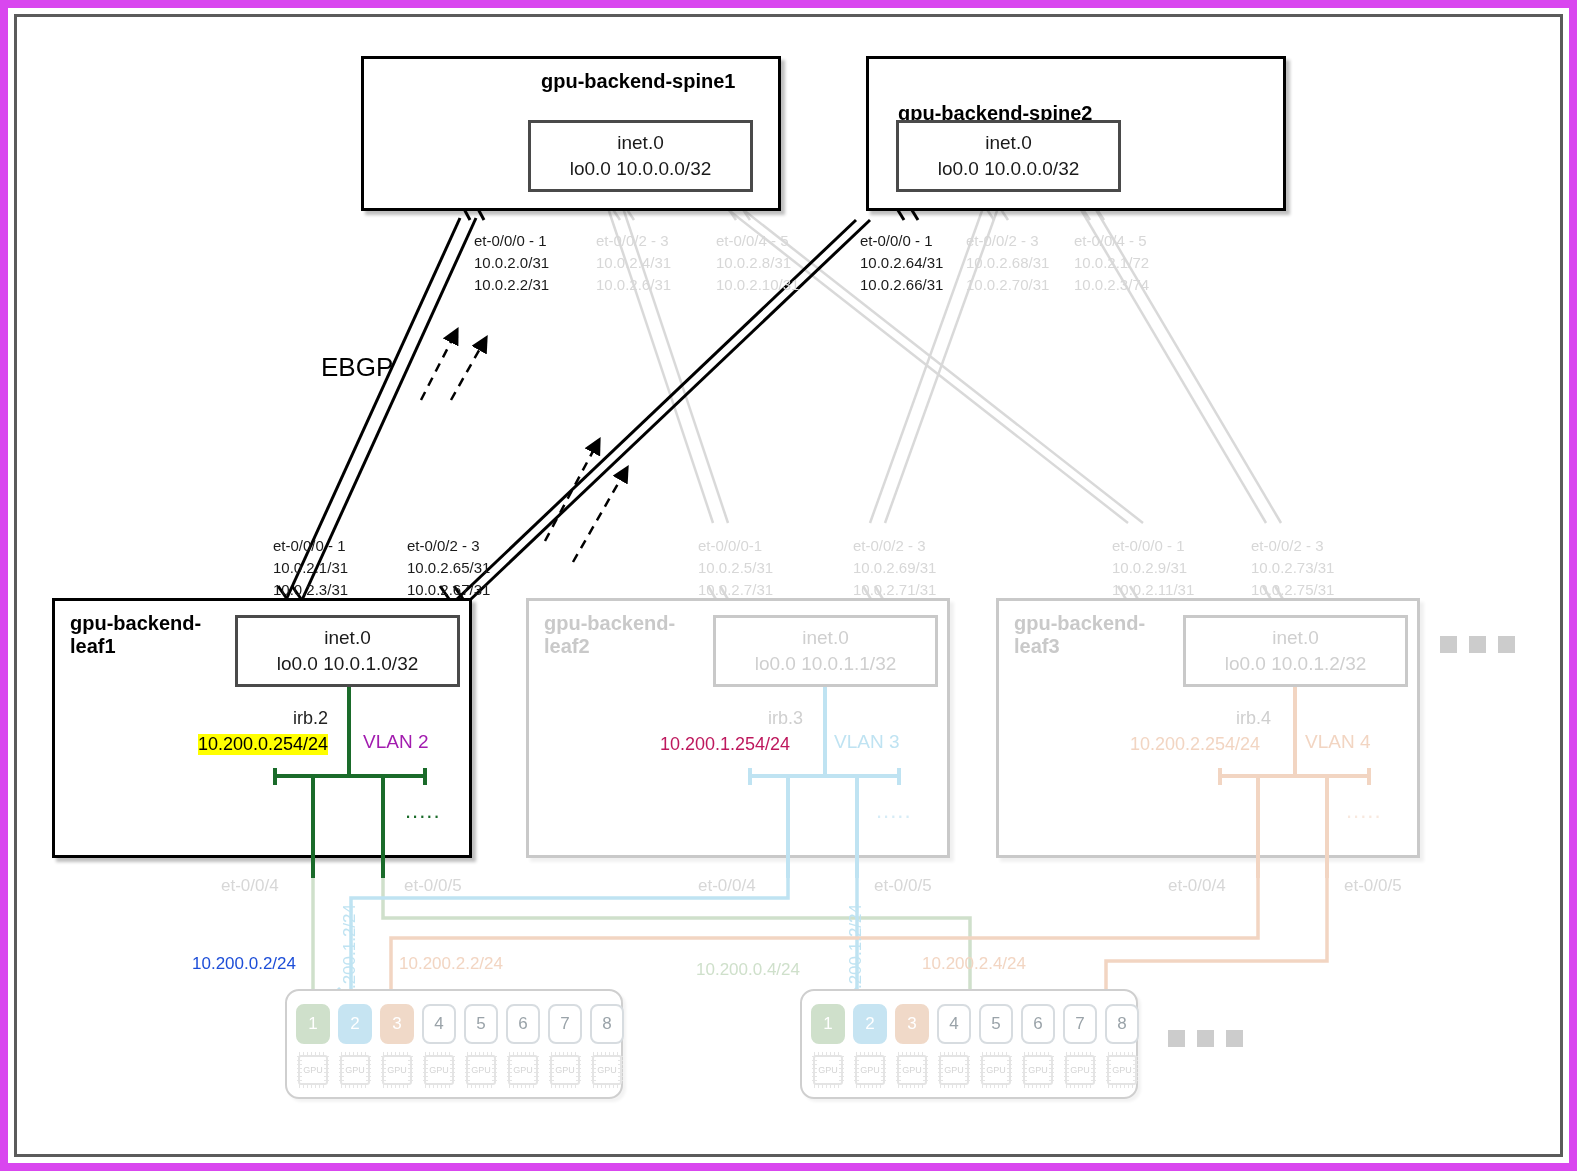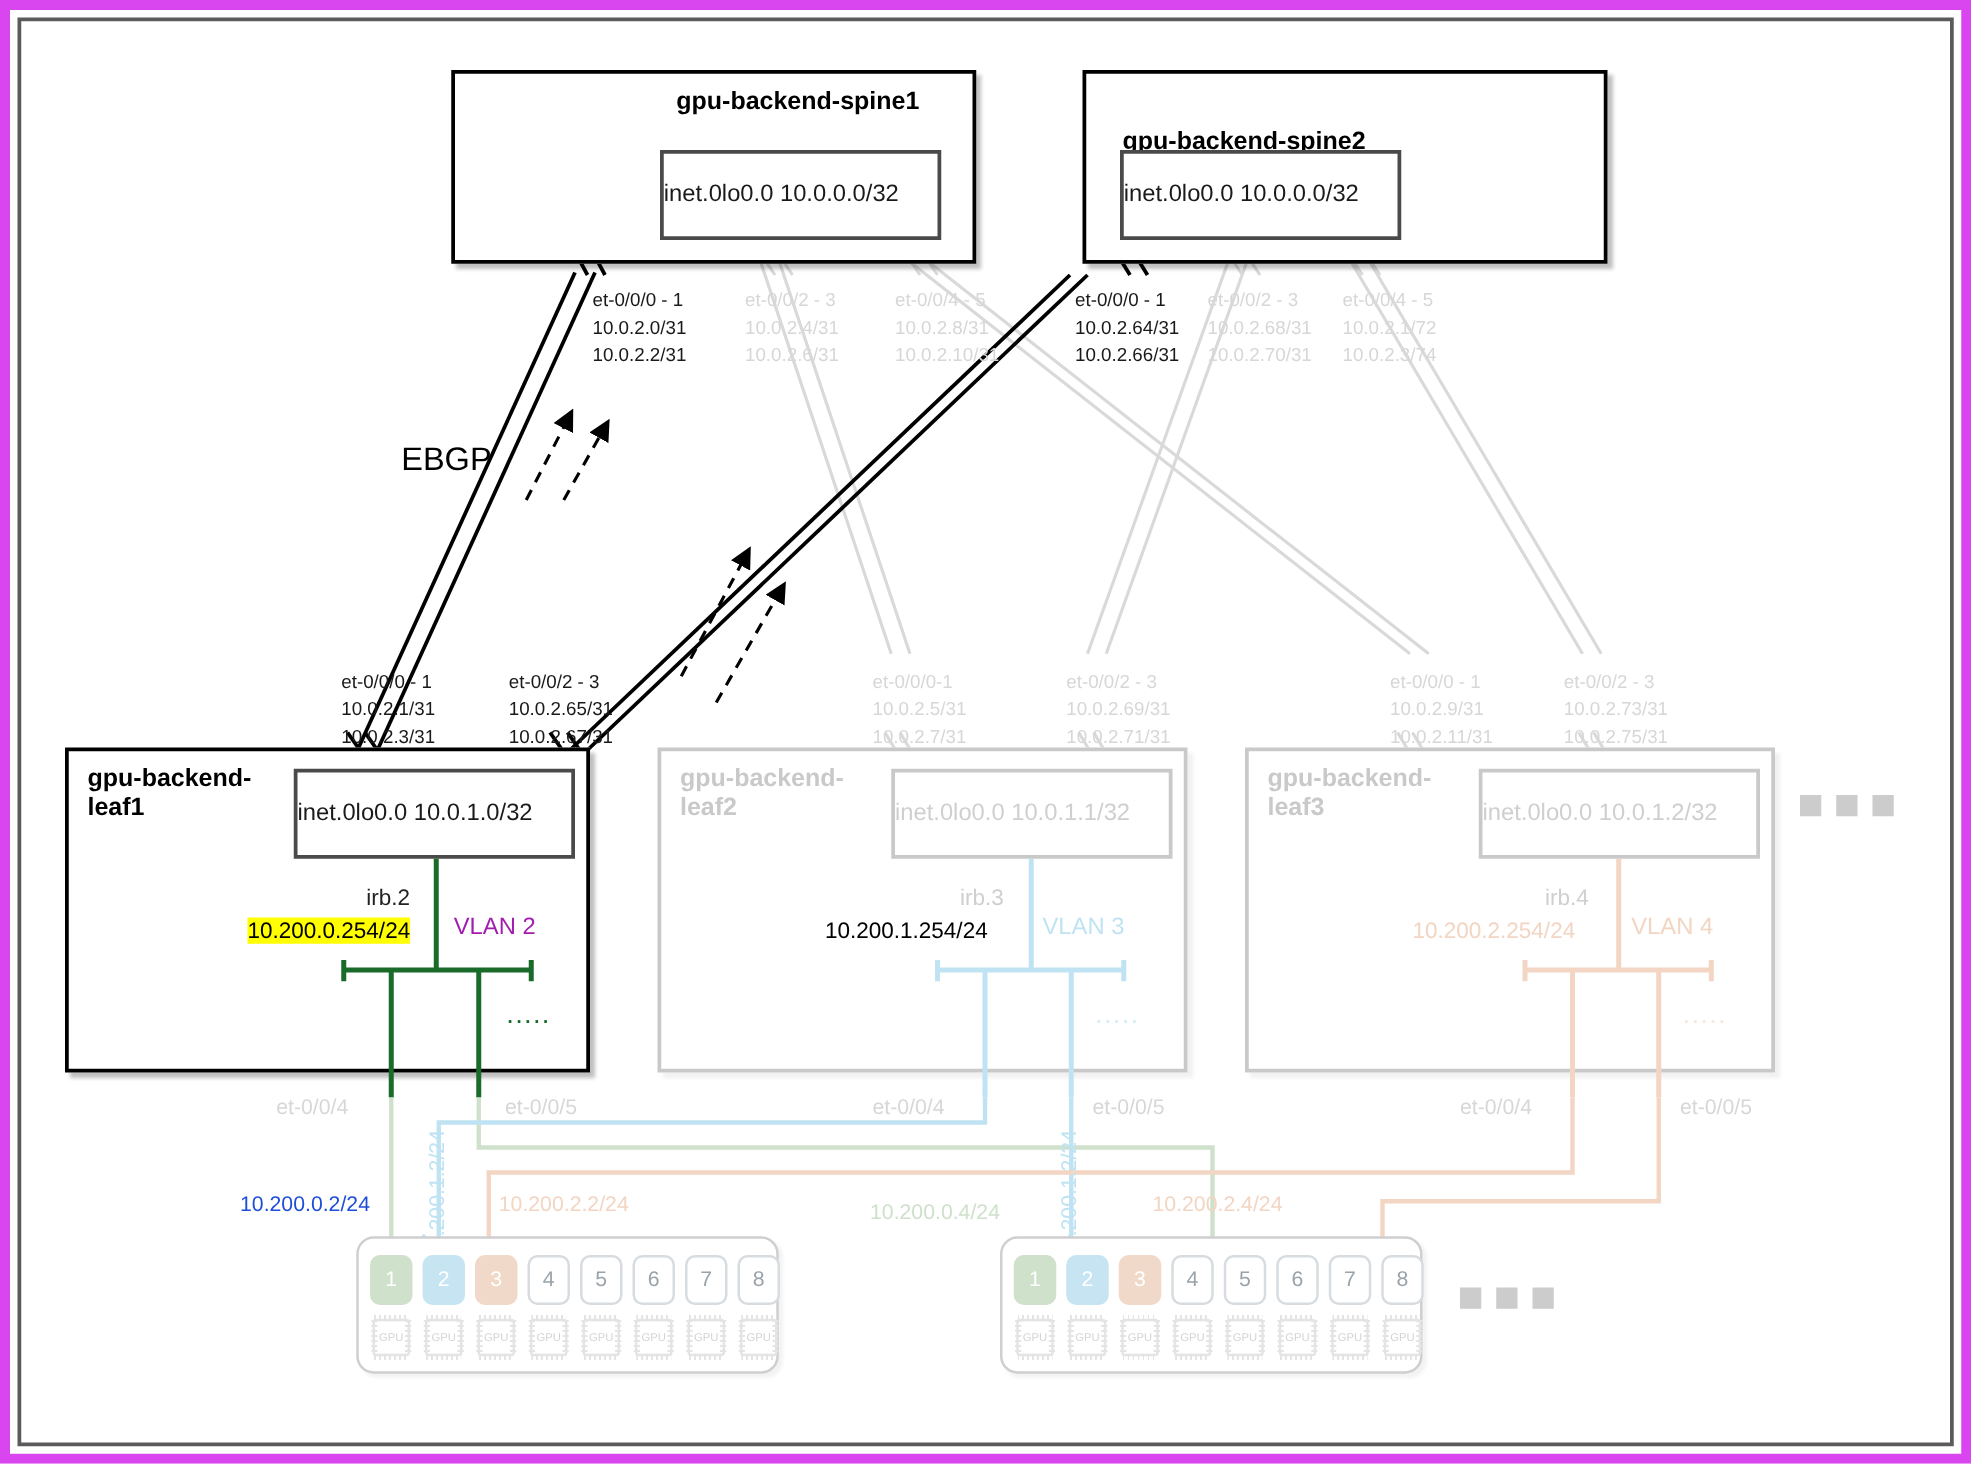--- a/index.html
+++ b/index.html
@@ -17,21 +17,21 @@
   }
   #canvas{position:absolute;left:0;top:0;width:1557px;height:1151px;}
   svg.layer{position:absolute;left:0;top:0;width:1557px;height:1151px;overflow:visible;pointer-events:none;}
 
   .node{position:absolute;box-sizing:border-box;background:#ffffff;}
   .dev-box{border:3px solid #000000;box-shadow:4px 4px 3px rgba(0,0,0,0.25);}
   .dev-box.faded{border-color:#c9c9c9;box-shadow:4px 4px 3px rgba(0,0,0,0.06);}
   .dev-title{position:absolute;font-weight:bold;font-size:20px;color:#000;line-height:1.15;}
   .dev-title.faded{color:#c9c9c9;}
   .inet{position:absolute;box-sizing:border-box;border:3px solid #4a4a4a;background:#fff;
-        display:flex;flex-direction:row;align-items:center;
+        display:flex;flex-direction:column;align-items:center;justify-content:center;
         font-size:19px;color:#1a1a1a;line-height:1.35;}
   .inet.faded{border-color:#c9c9c9;color:#cfcfcf;}
 
   .lbl{position:absolute;font-size:15px;color:#1a1a1a;line-height:1.45;white-space:nowrap;}
   .lbl.faded{color:#d7d7d7;}
 
   .ebgp-label{position:absolute;font-size:26px;color:#000;}
   .ebgp-box{position:absolute;box-sizing:border-box;border:3px solid #173a4a;background:#fff;
             padding:6px 10px 8px 12px;font-size:22px;color:#111;line-height:1.30;}
   .hl{background:#ffff00;}
@@ -241,21 +241,21 @@
     <div class="node dev-box faded" style="left:518px;top:590px;width:424px;height:260px;"></div>
     <div class="dev-title faded" style="left:536px;top:604px;">
       <div>gpu-backend-</div>
       <div>leaf2</div>
     </div>
     <div class="inet faded" style="left:705px;top:607px;width:225px;height:72px;">
       <span>inet.0</span>
       <span>lo0.0 10.0.1.1/32</span>
     </div>
     <div class="irb-lbl" style="left:760px;top:700px;color:#cfcfcf;">irb.3</div>
-    <div class="irb-ip" style="left:652px;top:726px;color:#000000;">10.200.1.254/24</div>
+    <div class="irb-ip" style="left:652px;top:726px;color:#be185d;">10.200.1.254/24</div>
     <div class="vlan-lbl" style="left:826px;top:723px;color:#bfe3f2;">VLAN 3</div>
     <div class="dots-ib" style="left:868px;top:790px;color:#d6ecf6;">.....</div>
 
     <div class="node dev-box faded" style="left:988px;top:590px;width:424px;height:260px;"></div>
     <div class="dev-title faded" style="left:1006px;top:604px;">
       <div>gpu-backend-</div>
       <div>leaf3</div>
     </div>
     <div class="inet faded" style="left:1175px;top:607px;width:225px;height:72px;">
       <span>inet.0</span>

